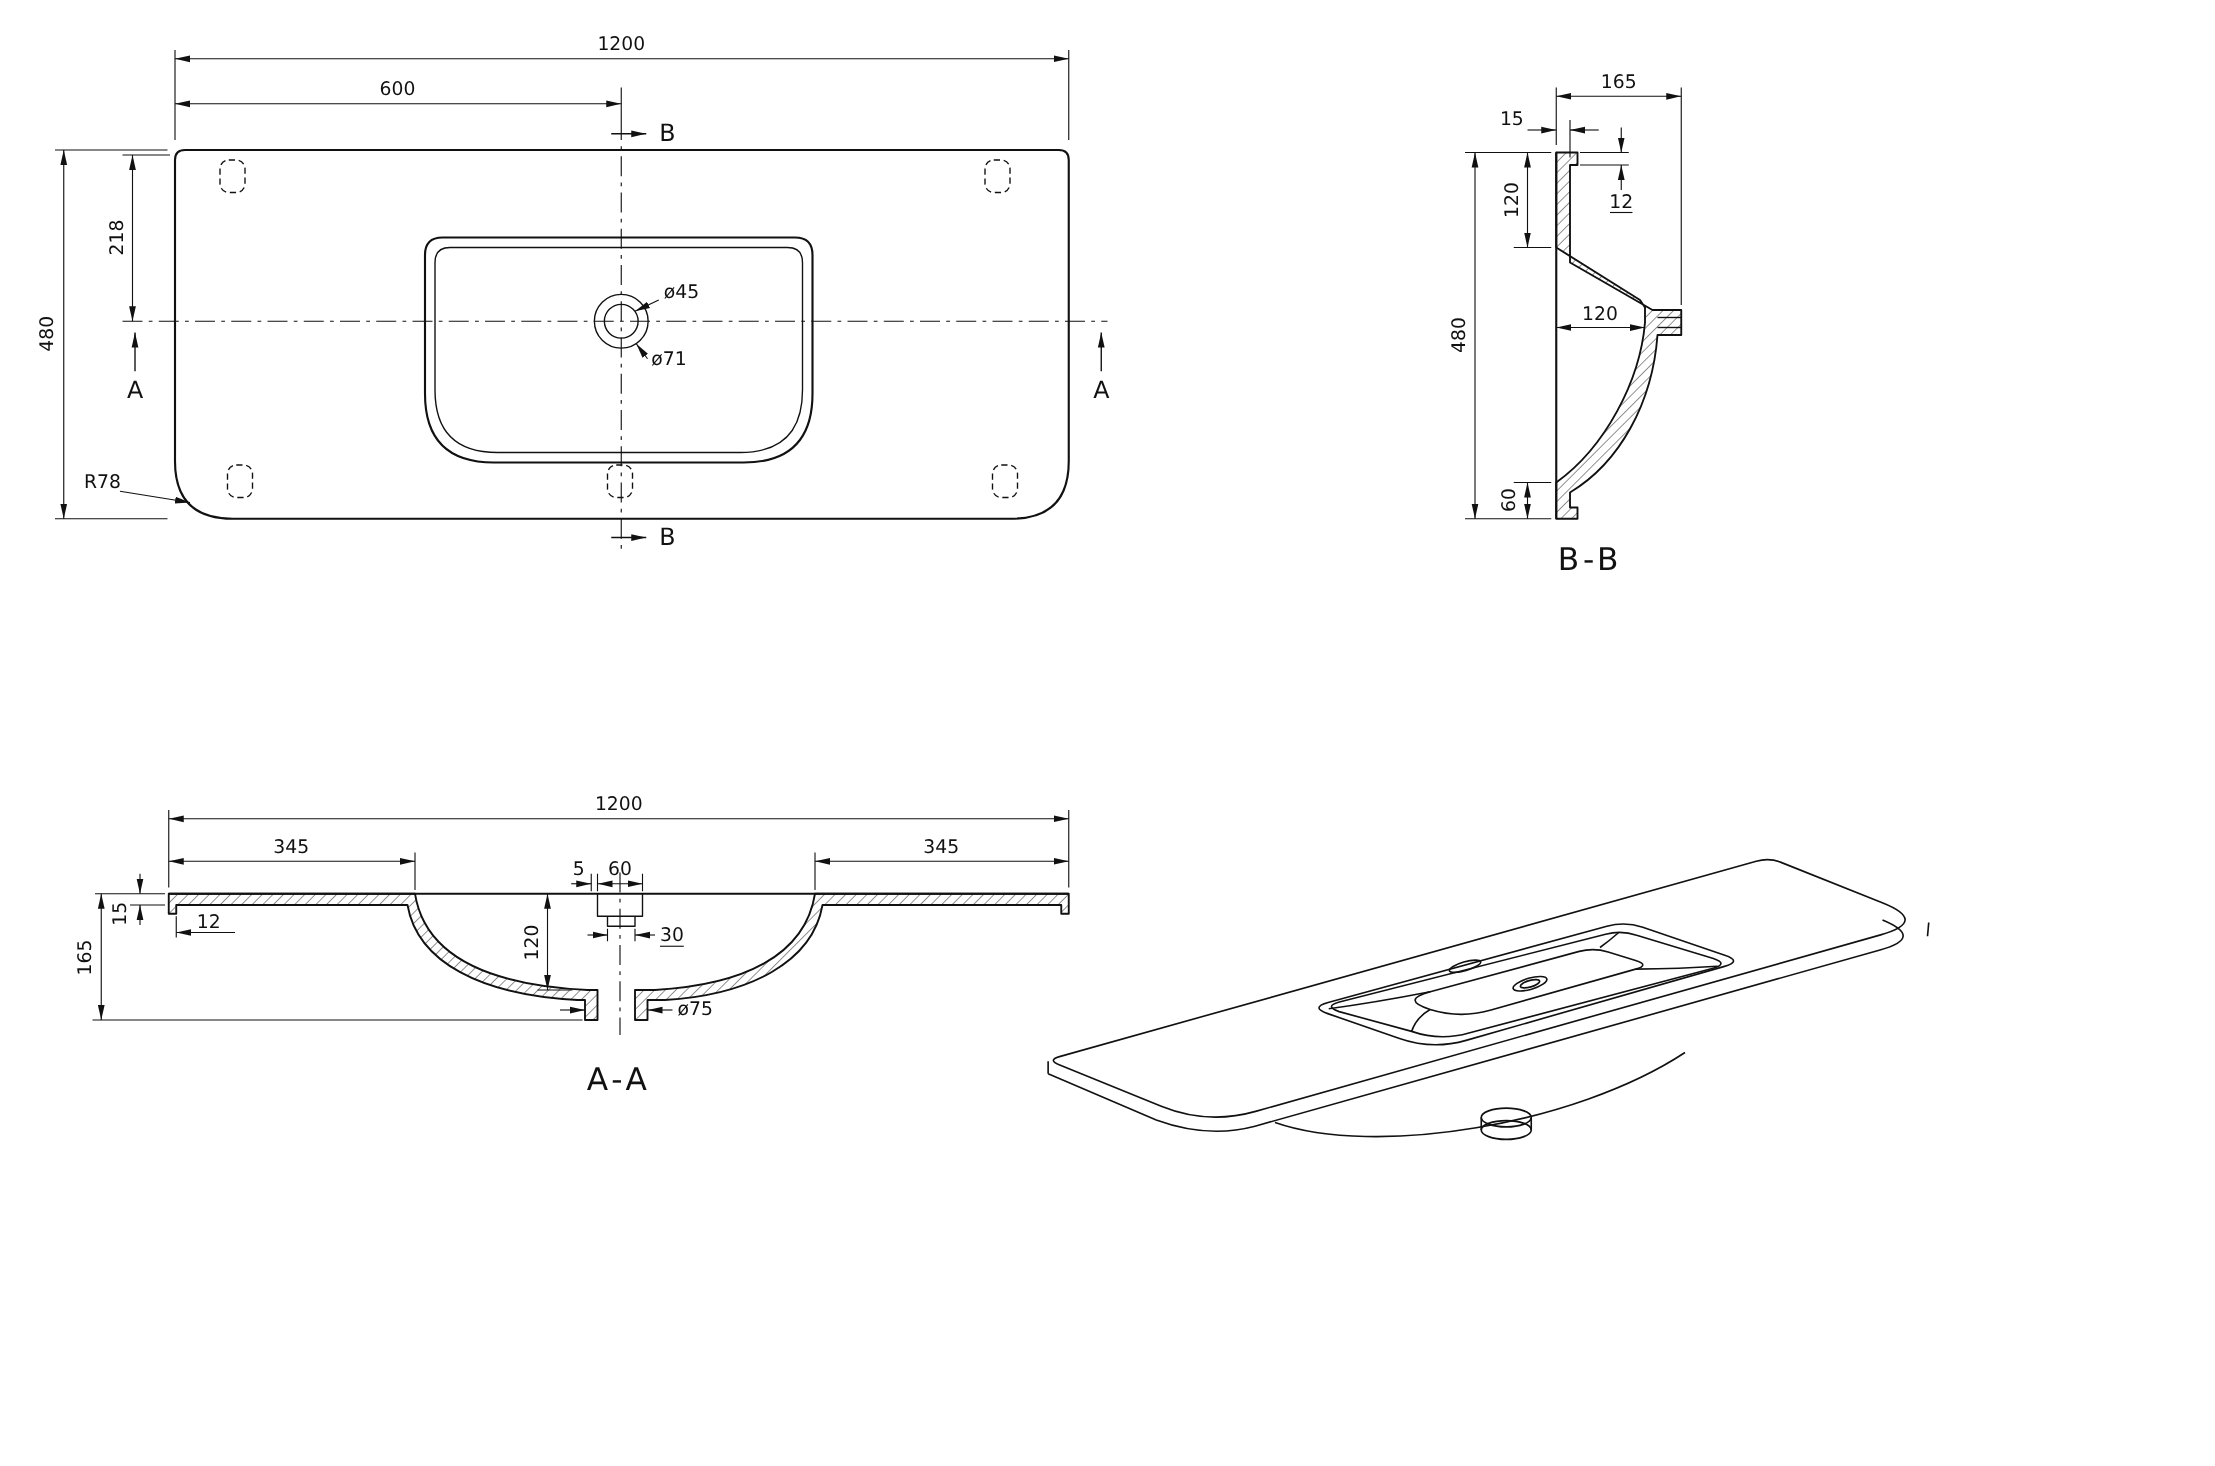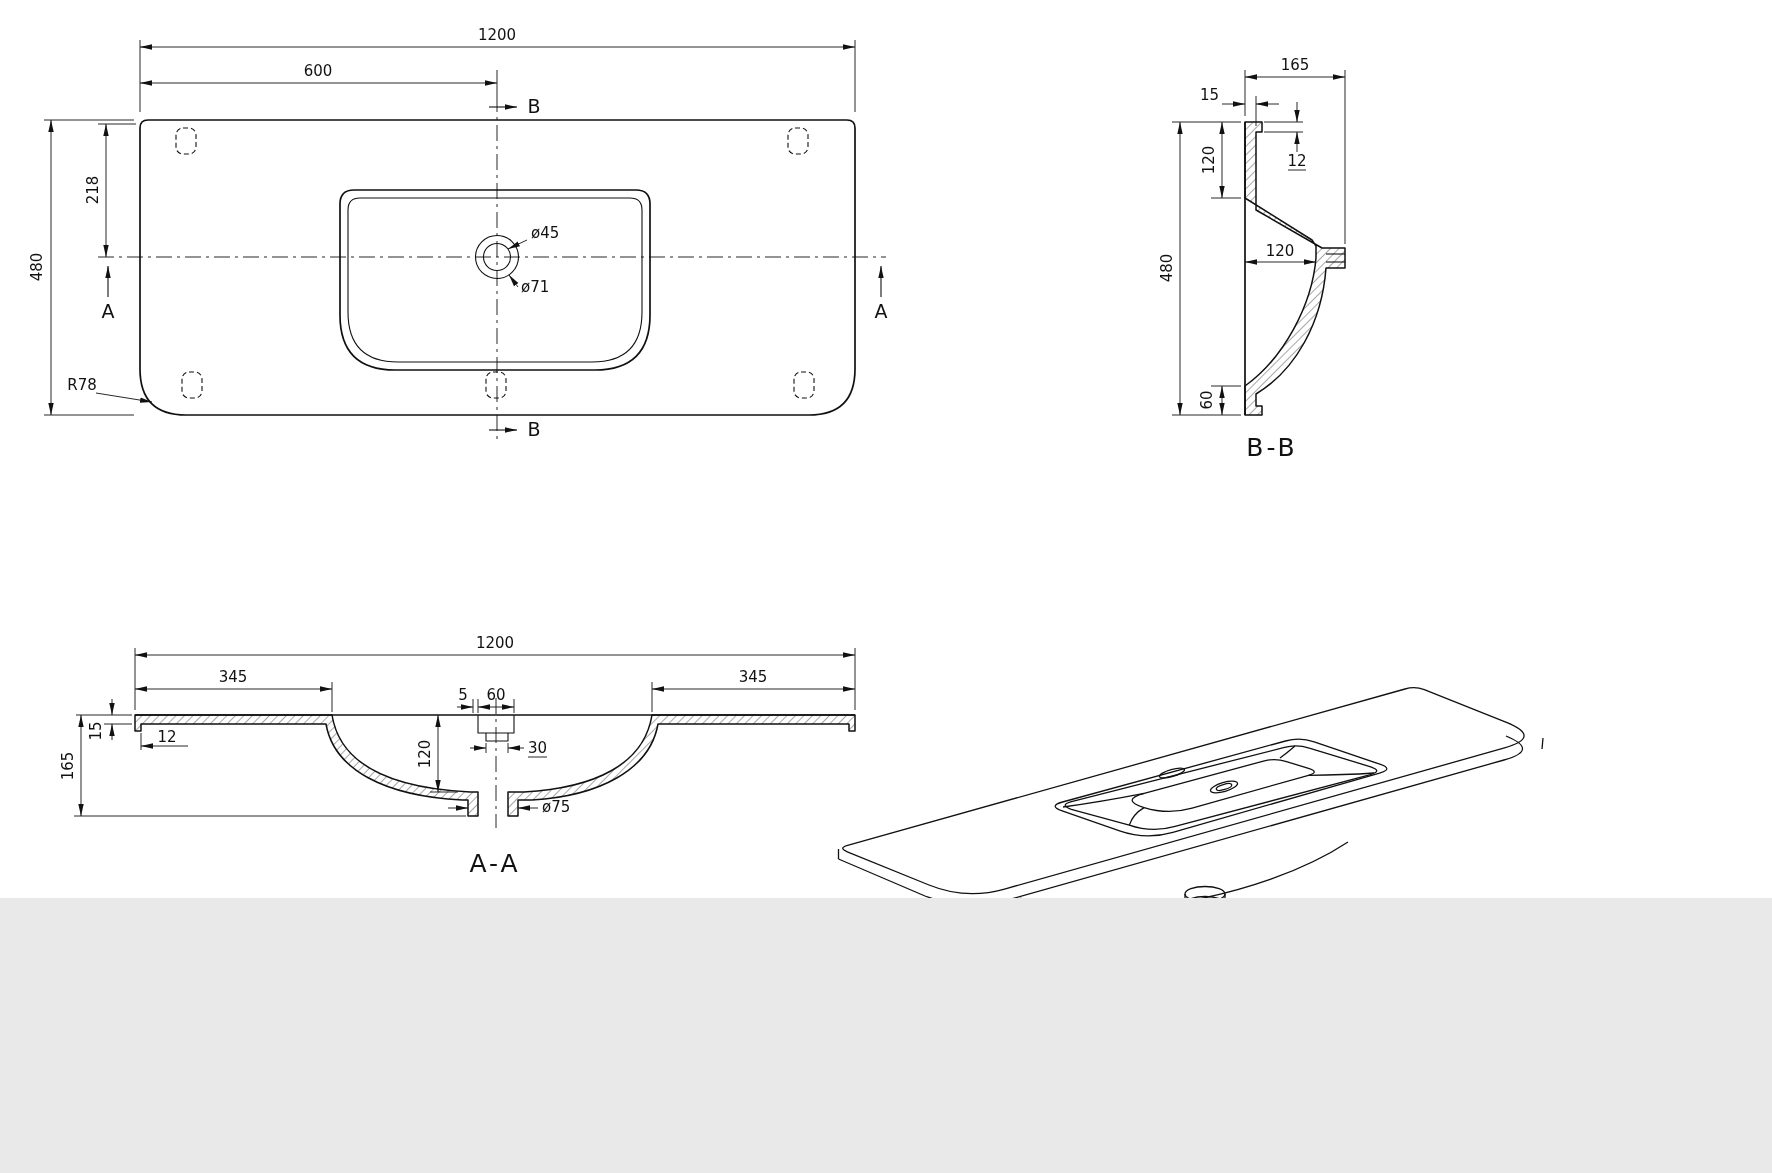--- a/index.html
+++ b/index.html
@@ -1,16 +1,16 @@
 <!DOCTYPE html>
 <html><head>
 <meta charset="utf-8">
 <style>
   html,body{margin:0;padding:0;background:#e9e9e9;}
-  .canvas{width:1772px;height:898px;background:#ffffff;position:relative;margin:0 auto;overflow:hidden;}
+  .canvas{width:1772px;height:1173px;background:#ffffff;position:relative;margin:0 auto;overflow:hidden;}
   svg{display:block;}
   text{font-family:"DejaVu Sans","Liberation Sans",sans-serif;fill:#111;}
   .dim{font-size:15px;text-anchor:middle;}
   .dim-start{font-size:15px;text-anchor:start;}
   .dim-end{font-size:15px;text-anchor:end;}
   .title{font-size:25px;text-anchor:middle;letter-spacing:3px;}
   .ol{fill:none;stroke:#111;stroke-width:1.7;stroke-linejoin:round;}
   .thin{fill:none;stroke:#111;stroke-width:1.1;stroke-linejoin:round;}
   .iso{fill:none;stroke:#111;stroke-width:1.3;stroke-linejoin:round;}
   .mat{fill:url(#hatch);stroke:#111;stroke-width:1.5;stroke-linejoin:round;fill-rule:nonzero;}

